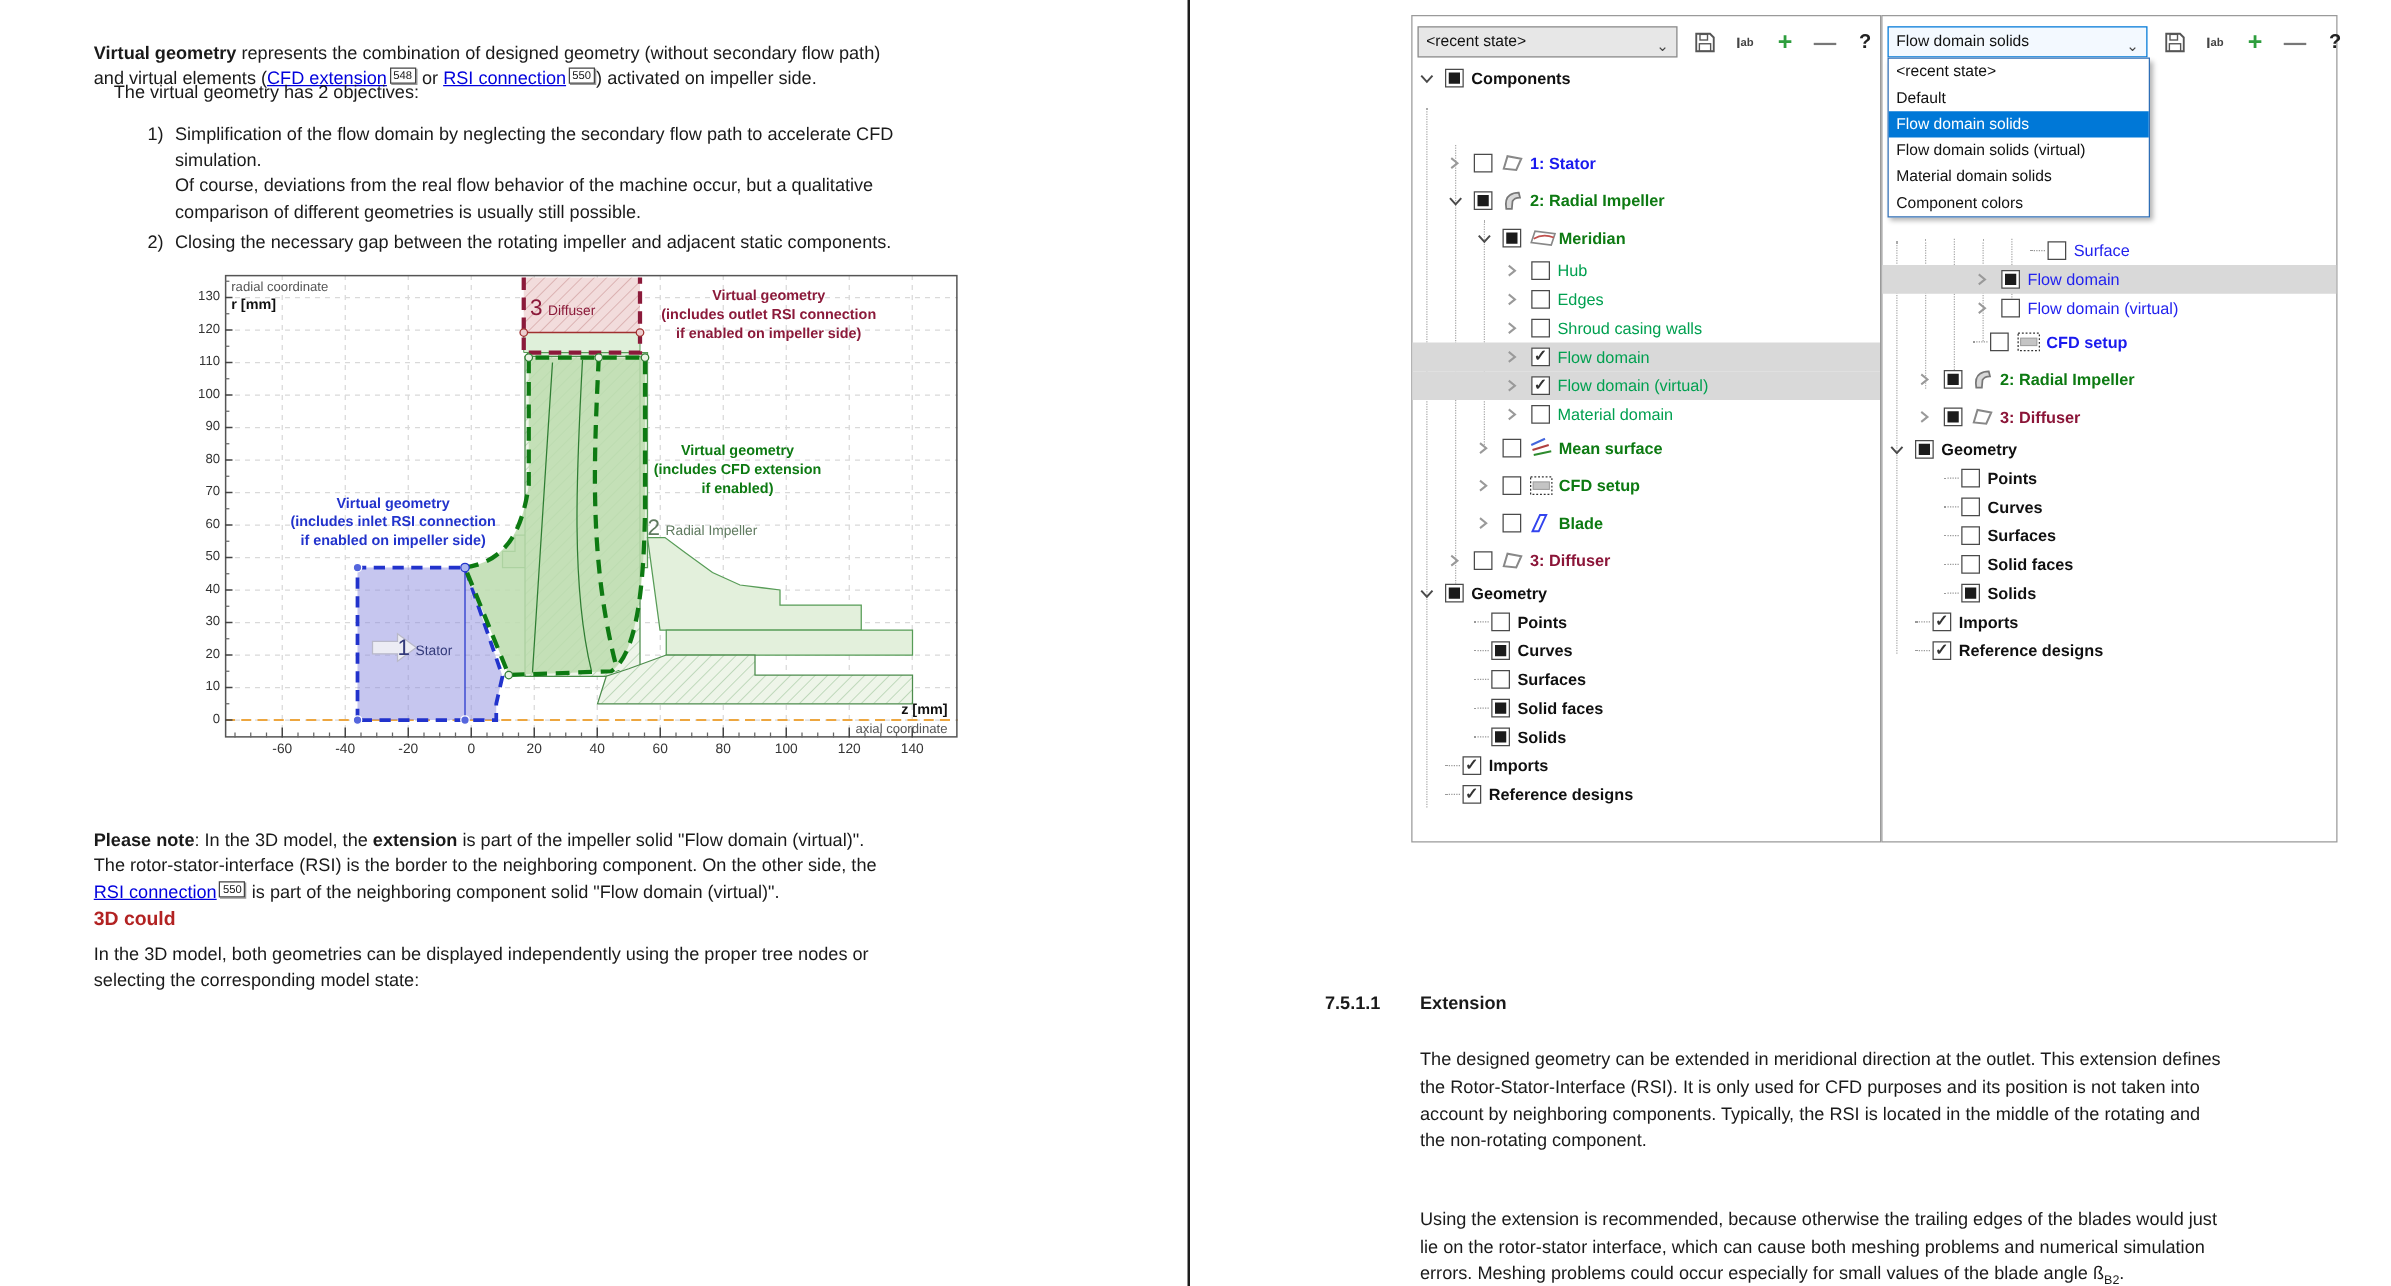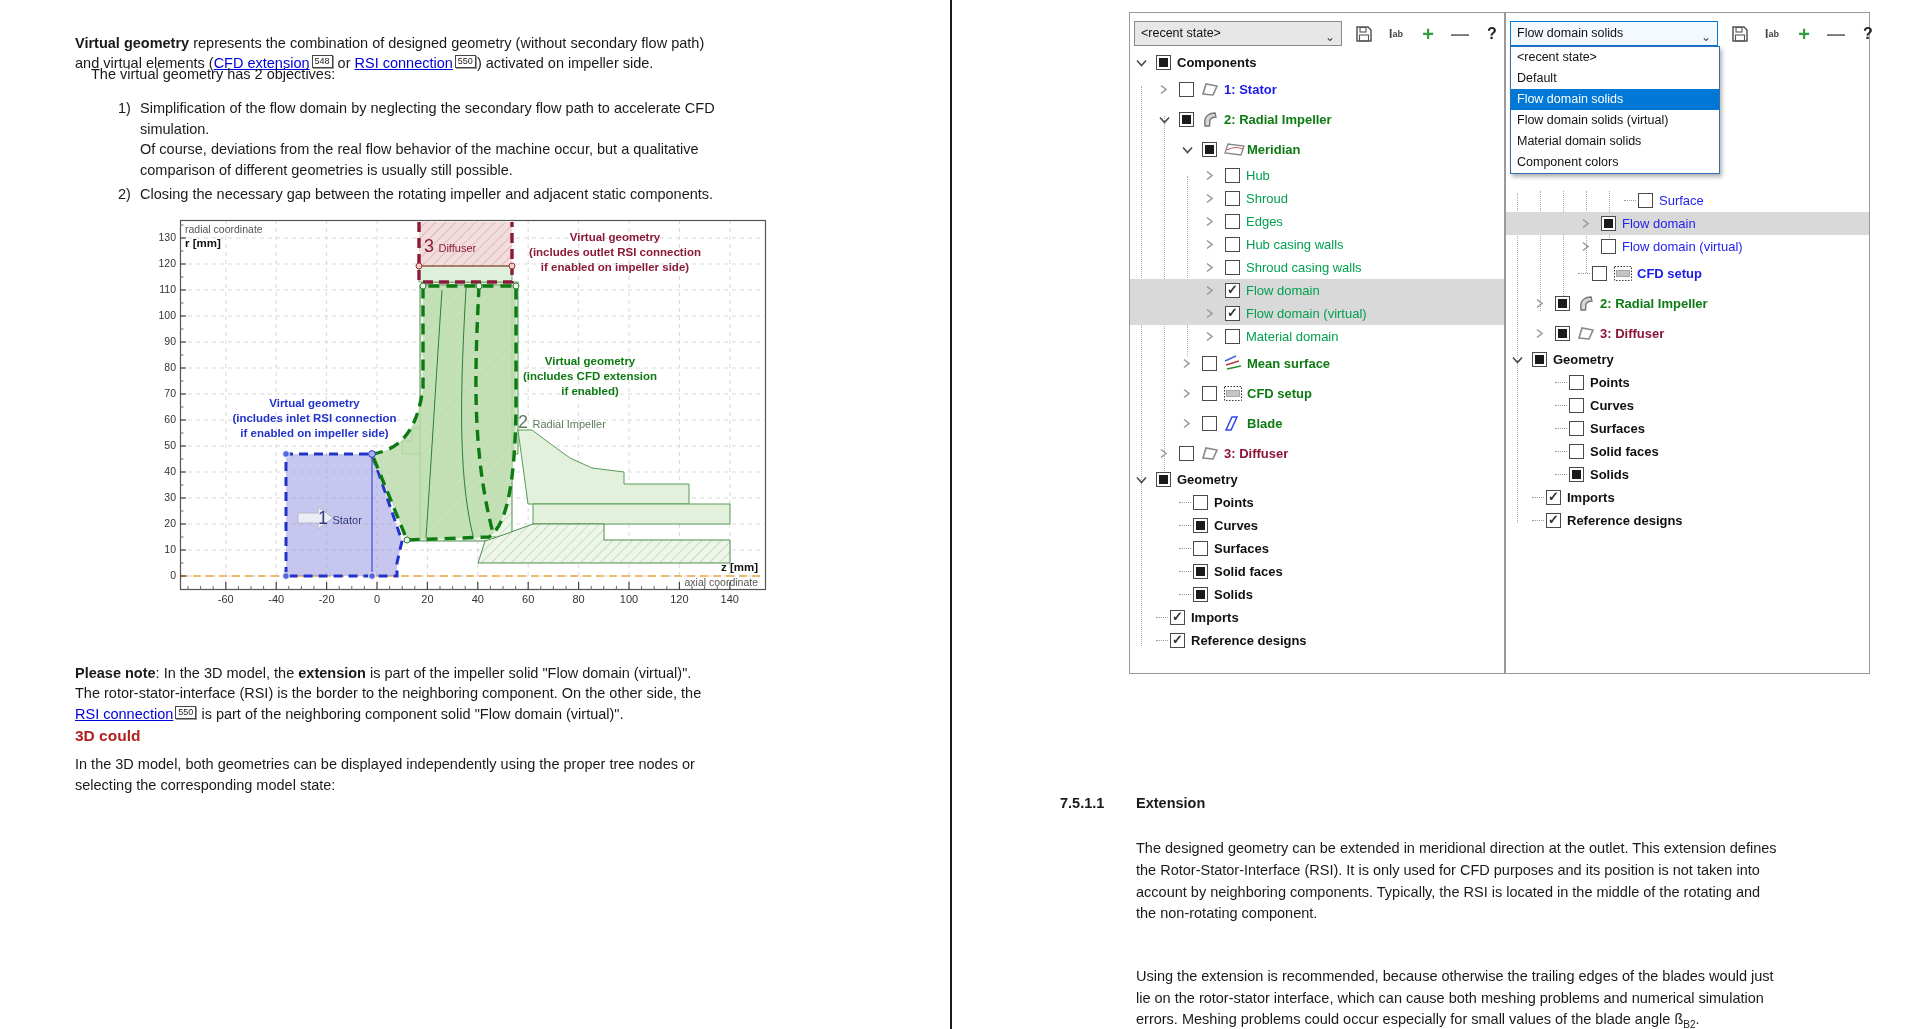--- a/index.html
+++ b/index.html
@@ -340,21 +340,21 @@
         <div class="row" style="height: 23px;">
           <span style="flex: 0 0 auto; width: 6px;"></span>
           <span class="arw">
             <svg width="11" height="9" viewBox="0 0 11 9">
               <polyline points="1,2.5 5.5,7.5 10,2.5" fill="none" stroke="#4a4a4a" stroke-width="1.6"></polyline>
             </svg>
           </span>
           <span class="cb f"></span>
           <span class="lb c-black-b">Components</span>
         </div>
-        <div class="row" style="height: 30px;">
+        <div class="row" style="height: 30px; margin-top: 41px;">
           <span style="flex: 0 0 auto; width: 29px;"></span>
           <span class="arw">
             <svg width="9" height="11" viewBox="0 0 9 11">
               <polyline points="2,1.5 7,5.5 2,9.5" fill="none" stroke="#9a9a9a" stroke-width="1.6"></polyline>
             </svg>
           </span>
           <span class="cb e"></span>
           <span class="ic">
             <svg width="20" height="17" viewBox="0 0 20 17">
               <path d="M3 13 L6 3 L17 5 L13 14 Z" fill="#fff" stroke="#888" stroke-width="1.6"></path>
@@ -404,41 +404,21 @@
           <span class="lb c-green">Hub</span>
         </div>
         <div class="row" style="height: 23px;">
           <span style="flex: 0 0 auto; width: 75px;"></span>
           <span class="arw">
             <svg width="9" height="11" viewBox="0 0 9 11">
               <polyline points="2,1.5 7,5.5 2,9.5" fill="none" stroke="#9a9a9a" stroke-width="1.6"></polyline>
             </svg>
           </span>
           <span class="cb e"></span>
-          <span class="lb c-green">Shroud</span>
-        </div>
-        <div class="row" style="height: 23px;">
-          <span style="flex: 0 0 auto; width: 75px;"></span>
-          <span class="arw">
-            <svg width="9" height="11" viewBox="0 0 9 11">
-              <polyline points="2,1.5 7,5.5 2,9.5" fill="none" stroke="#9a9a9a" stroke-width="1.6"></polyline>
-            </svg>
-          </span>
-          <span class="cb e"></span>
           <span class="lb c-green">Edges</span>
-        </div>
-        <div class="row" style="height: 23px;">
-          <span style="flex: 0 0 auto; width: 75px;"></span>
-          <span class="arw">
-            <svg width="9" height="11" viewBox="0 0 9 11">
-              <polyline points="2,1.5 7,5.5 2,9.5" fill="none" stroke="#9a9a9a" stroke-width="1.6"></polyline>
-            </svg>
-          </span>
-          <span class="cb e"></span>
-          <span class="lb c-green">Hub casing walls</span>
         </div>
         <div class="row" style="height: 23px;">
           <span style="flex: 0 0 auto; width: 75px;"></span>
           <span class="arw">
             <svg width="9" height="11" viewBox="0 0 9 11">
               <polyline points="2,1.5 7,5.5 2,9.5" fill="none" stroke="#9a9a9a" stroke-width="1.6"></polyline>
             </svg>
           </span>
           <span class="cb e"></span>
           <span class="lb c-green">Shroud casing walls</span>

